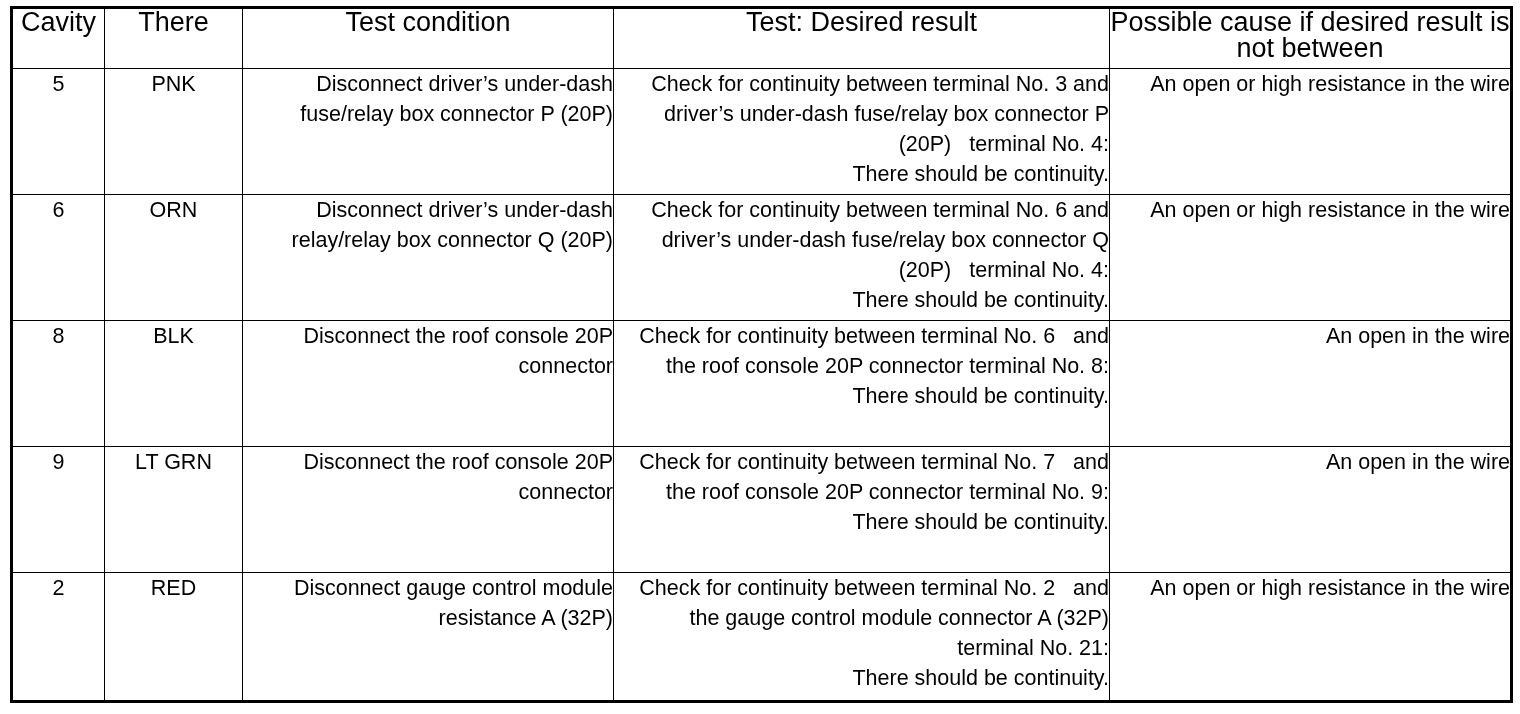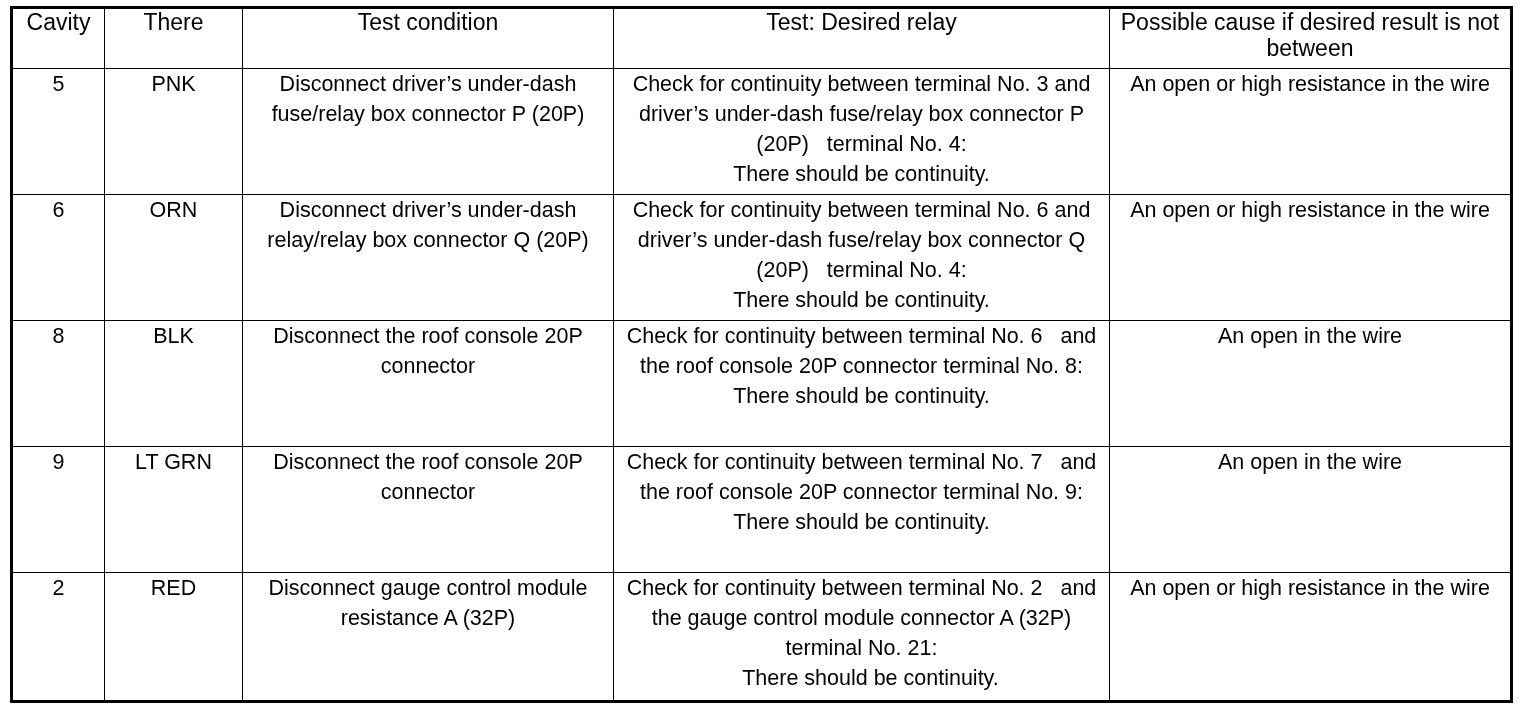--- a/index.html
+++ b/index.html
@@ -54,40 +54,40 @@
   tbody tr:first-child td { border-top: 0; }
 
   
   col.c-cavity { width: 93px; }
   col.c-wire   { width: 138px; }
   col.c-cond   { width: 371px; }
   col.c-test   { width: 496px; }
   col.c-cause  { width: 402px; }
 
   .hdr-cell {
-    font-size: 23px;
+    font-size: 27px;
     line-height: 26px;
     padding: 9px 8px 0 8px;
     height: 61px;
     box-sizing: border-box;
   }
 
   .cell {
     font-size: 21.5px;
     line-height: 30px;
     box-sizing: border-box;
   }
 
   .cell-center {
     text-align: center;
     padding: 7px 4px 0 4px;
   }
 
   .cell-text {
-    text-align: center;
+    text-align: right;
     padding: 7px 4px 0 7px;
     white-space: pre-wrap;
   }
 
   tbody tr { height: 126px; }
   tbody tr.row-last { height: 129px; }
 </style>
 </head>
 <body>
 
@@ -100,21 +100,21 @@
       <col class="c-cond">
       <col class="c-test">
       <col class="c-cause">
     </colgroup>
 
     <thead>
       <tr>
         <th class="hdr-cell">Cavity</th>
         <th class="hdr-cell">There</th>
         <th class="hdr-cell">Test condition</th>
-        <th class="hdr-cell">Test: Desired relay</th>
+        <th class="hdr-cell">Test: Desired result</th>
         <th class="hdr-cell">Possible cause if desired result is not between</th>
       </tr>
     </thead>
 
     <tbody>
       <tr>
         <td class="cell cell-center">5</td>
         <td class="cell cell-center">PNK</td>
         <td class="cell cell-text">Disconnect driver’s under-dash fuse/relay box connector P (20P)</td>
         <td class="cell cell-text">Check for continuity between terminal No. 3 and driver’s under-dash fuse/relay box connector P (20P)   terminal No. 4:

